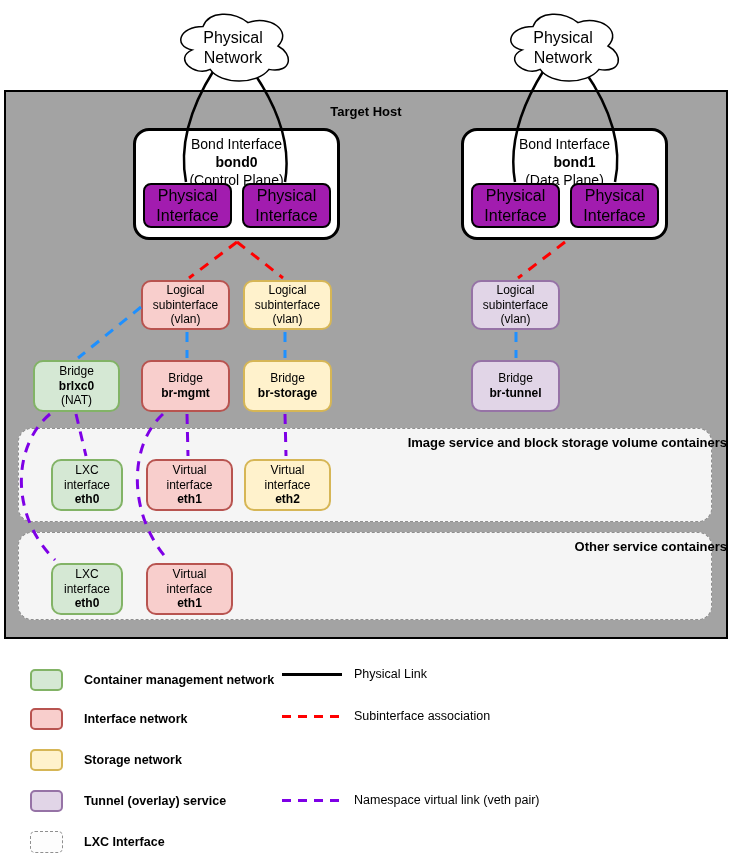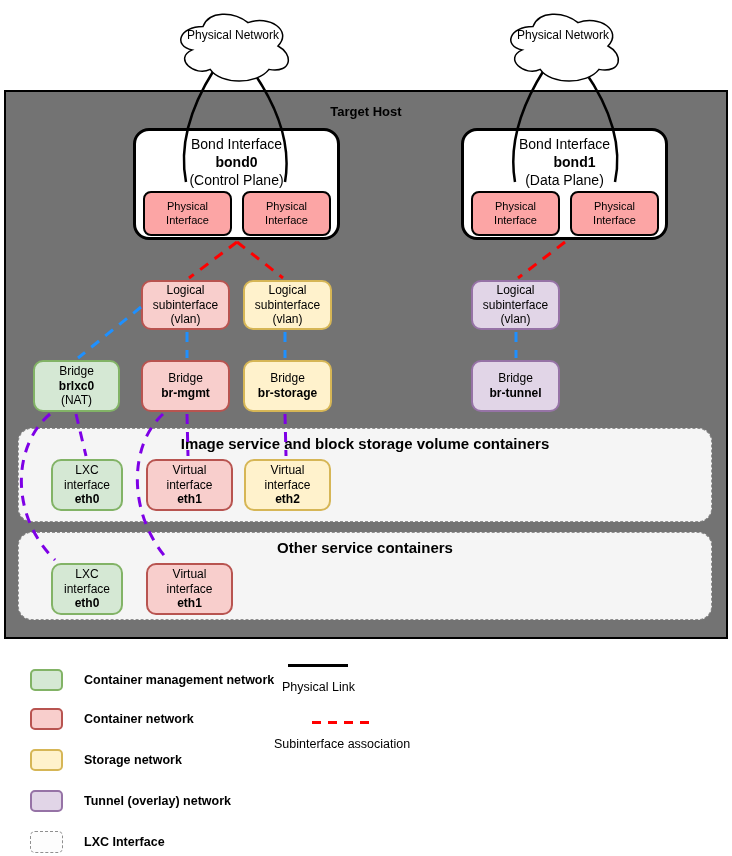--- a/index.html
+++ b/index.html
@@ -3,68 +3,68 @@
 <meta charset="utf-8">
 <style>
   html,body{margin:0;padding:0;background:#fff;}
   .canvas{
     position:relative;width:732px;height:856px;background:#fff;overflow:hidden;
     font-family:"Liberation Sans","DejaVu Sans",sans-serif;color:#000;
   }
   
   .host{
     position:absolute;left:4px;top:90px;width:724px;height:549px;
-    background:#737373;border:2.5px solid #000;box-sizing:border-box;
+    background:#a3a3a3;border:2.5px solid #000;box-sizing:border-box;
   }
   .host-title{
     position:absolute;left:0;top:12px;width:100%;text-align:center;
     font-size:13px;font-weight:bold;
   }
   .lxc-container{
     position:absolute;background:#f5f5f5;border:1.5px dashed #8f8f8f;
     border-radius:14px;box-sizing:border-box;
   }
   .lxc-title{
-    position:absolute;left:0;top:6px;width:100%;text-align:center;
-    font-size:15px;font-weight:bold;
+    position:absolute;left:0;top:6px;width:100%;text-align:right;
+    font-size:13px;font-weight:bold;padding-left:16px;
   }
   
   .node{
     position:absolute;box-sizing:border-box;border-radius:10px;z-index:5;
     display:flex;flex-direction:column;align-items:center;justify-content:center;
     font-size:12px;line-height:1.22;text-align:center;
   }
   .node .b{font-weight:bold;}
   .green {background:#d5e8d4;border:2.5px solid #82b366;}
   .red   {background:#f8cecc;border:2.5px solid #b85450;}
   .yellow{background:#fff2cc;border:2.5px solid #d6b656;}
   .purple{background:#e1d5e7;border:2.5px solid #9673a6;}
   .bond{
     position:absolute;box-sizing:border-box;z-index:5;background:#fff;
     border:3px solid #000;border-radius:16px;width:207px;height:112px;
   }
   .bond-hdr{position:absolute;left:0;top:5px;width:100%;text-align:center;font-size:14px;line-height:1.28;}
   .phys{
     position:absolute;box-sizing:border-box;width:89px;height:45px;top:52px;
-    background:#fca5a5;border:2px solid #000;border-radius:8px;
+    background:#a21caf;border:2px solid #000;border-radius:8px;
     display:flex;align-items:center;justify-content:center;
-    font-size:11px;line-height:1.22;text-align:center;margin-top:8px;
+    font-size:16px;line-height:1.22;text-align:center;
   }
   
   .cloud{position:absolute;z-index:7;}
   .cloud-label{
     position:absolute;z-index:8;width:120px;text-align:center;
-    font-size:12px;line-height:1.25;
+    font-size:16px;line-height:1.25;
   }
   
   .links{position:absolute;left:0;top:0;z-index:6;pointer-events:none;}
   
   .lrow{position:absolute;display:flex;align-items:center;font-size:12.5px;line-height:1.3;}
   .lrow-sw{height:34px;gap:21px;font-weight:bold;}
-  .lrow-ln{height:20px;gap:12px;flex-direction:column;}
+  .lrow-ln{height:20px;gap:12px;}
   .sw{width:33px;height:22px;border-radius:5px;box-sizing:border-box;flex:0 0 auto;}
   .sw-lxc{background:#fdfdfd;border:1.5px dashed #8f8f8f;}
   .legline{width:60px;height:3px;flex:0 0 auto;}
   .ln-black {background:#000;}
   .ln-red   {background:repeating-linear-gradient(90deg,#ff0000 0 9px,transparent 9px 16px);}
   .ln-blue  {background:repeating-linear-gradient(90deg,#1e90ff 0 9px,transparent 9px 16px);}
   .ln-purple{background:repeating-linear-gradient(90deg,#7e00e6 0 9px,transparent 9px 16px);}
   .llabel{max-width:220px;}
 </style>
 </head>
@@ -199,37 +199,41 @@
     <div>Bridge</div>
     <div class="b">br-tunnel</div>
   </div>
 
   <div class="lrow lrow-sw" style="left:30px;top:663px;">
     <div class="sw green"></div>
     <div class="llabel">Container management network</div>
   </div>
   <div class="lrow lrow-sw" style="left:30px;top:702px;">
     <div class="sw red"></div>
-    <div class="llabel">Container network</div>
+    <div class="llabel">Interface network</div>
   </div>
   <div class="lrow lrow-sw" style="left:30px;top:743px;align-items:center;">
     <div class="sw yellow"></div>
     <div class="llabel">Storage network</div>
   </div>
   <div class="lrow lrow-sw" style="left:30px;top:784px;">
     <div class="sw purple"></div>
-    <div class="llabel">Tunnel (overlay) network</div>
+    <div class="llabel">Tunnel (overlay) service</div>
   </div>
   <div class="lrow lrow-sw" style="left:30px;top:825px;">
     <div class="sw sw-lxc"></div>
     <div class="llabel">LXC Interface</div>
   </div>
 
   <div class="lrow lrow-ln" style="left:282px;top:664px;">
     <div class="legline ln-black"></div>
     <div class="llabel">Physical Link</div>
   </div>
-  <div class="lrow lrow-ln" style="left:274px;top:706px;margin-top:15px;">
+  <div class="lrow lrow-ln" style="left:282px;top:706px;">
     <div class="legline ln-red"></div>
     <div class="llabel">Subinterface association</div>
   </div>
+  <div class="lrow lrow-ln" style="left:282px;top:790px;">
+    <div class="legline ln-purple"></div>
+    <div class="llabel">Namespace virtual link (veth pair)</div>
+  </div>
 
 </div>
 
 </body></html>

